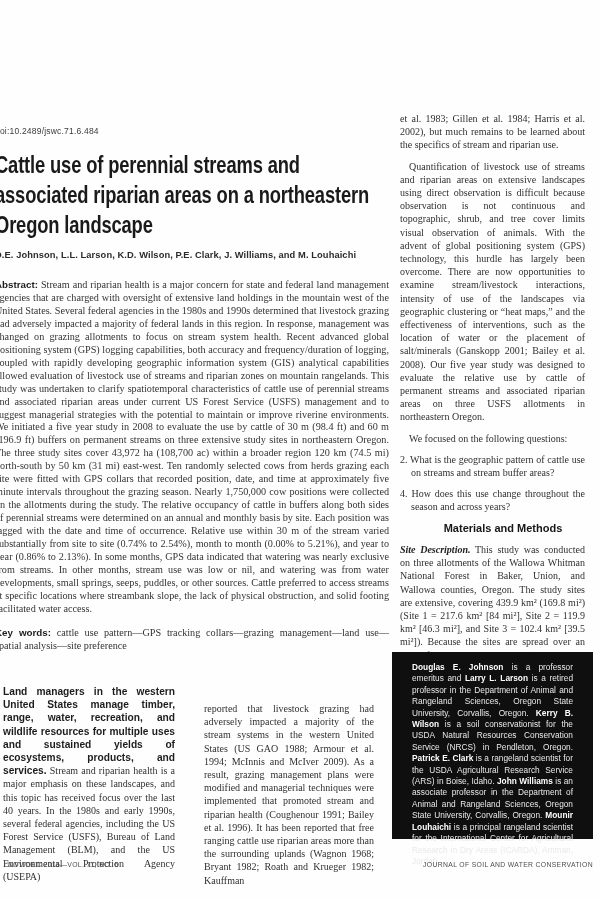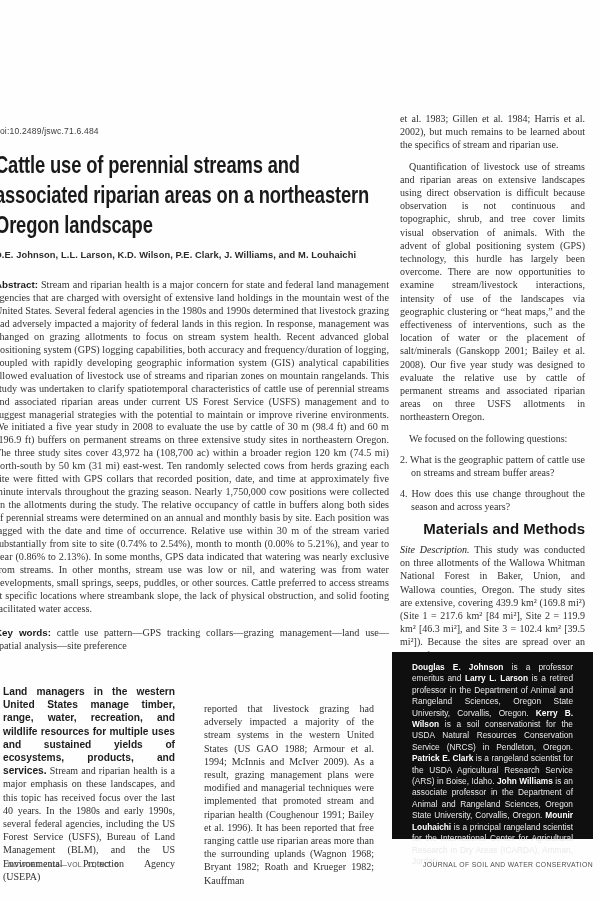--- a/index.html
+++ b/index.html
@@ -41,24 +41,24 @@
   .col-left{left:-5px;top:677px;width:188px;}
   .col-mid{left:196px;top:694px;width:186px;}
   .col-right{left:392px;top:104px;width:201px;}
   .bodycol p{margin:8px;}
   .lead{
     font-family:"Liberation Sans",sans-serif;font-weight:bold;font-size:10.2px;color:#1d1d1d;
   }
   .indent{text-indent:9px;}
   .question{padding-left:11px;text-indent:-11px;margin:0;}
   .mh-heading{
-    font-family:"Liberation Sans",sans-serif;font-weight:bold;font-size:15px;color:#161616;
-    margin:7px 0 2px 0;text-align:right;padding-left:21px;
+    font-family:"Liberation Sans",sans-serif;font-weight:bold;font-size:11px;color:#161616;
+    margin:7px 0 2px 0;text-align:center;padding-left:21px;
   }
-  .site-label{font-weight:normal;font-style:italic;color:#222;}
+  .site-label{font-weight:bold;font-style:italic;color:#222;}
 
   
   .bio-box{
     position:absolute;left:392px;top:652px;width:201px;height:187px;box-sizing:border-box;
     background:#0f0f0f;color:#e9e9e9;padding:10px 20px;
     font-family:"Liberation Sans",sans-serif;font-size:8.3px;line-height:11.4px;
     text-align:justify;
   }
   .bio-name{font-weight:bold;color:#ffffff;}
 

